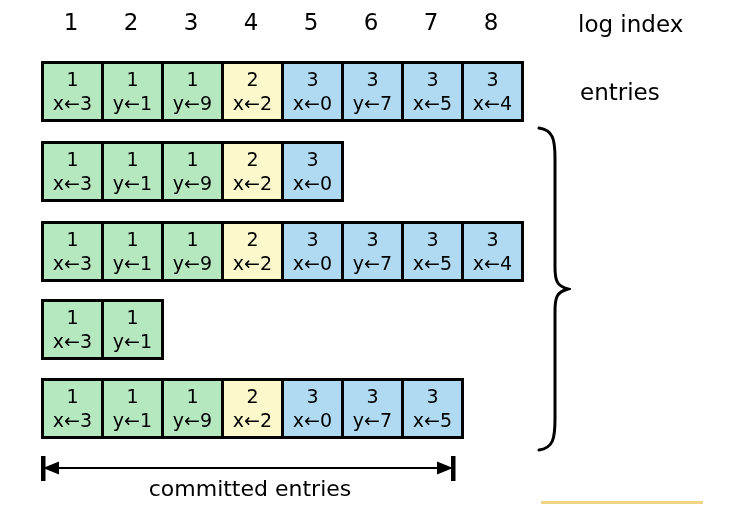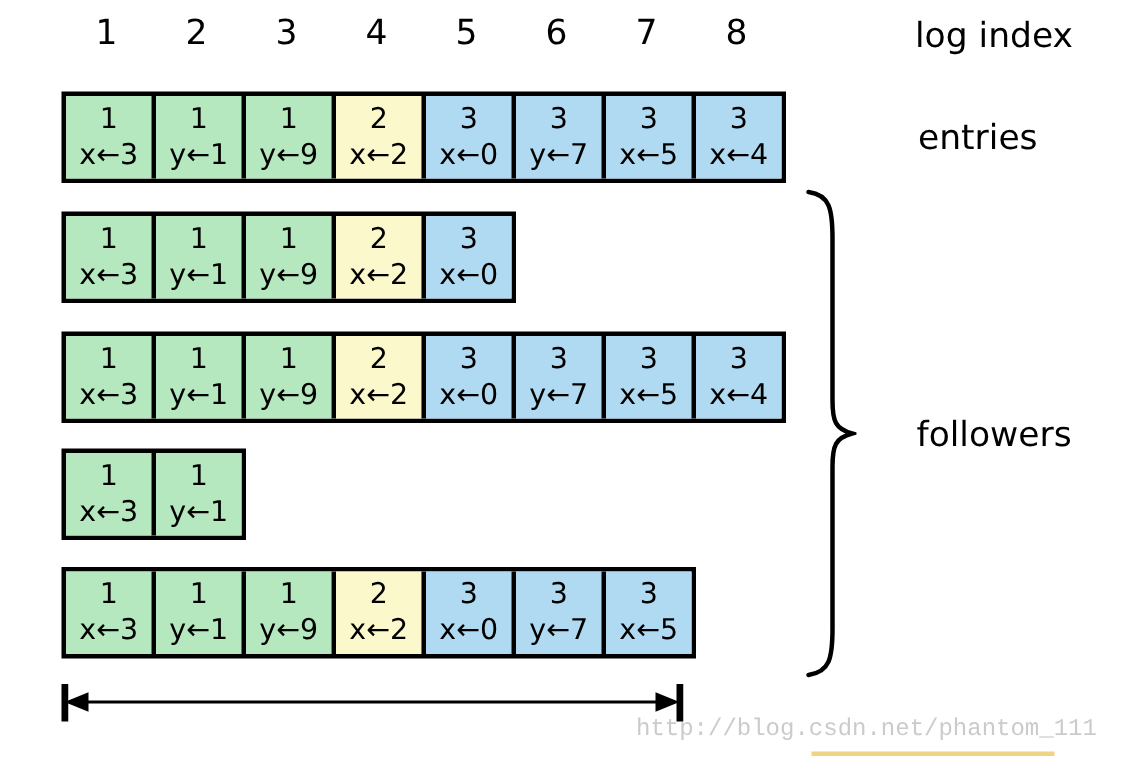--- a/index.html
+++ b/index.html
@@ -29,21 +29,20 @@
     text-align: center;
     font-size: 23px;
     color: #000;
   }
   
   .side-label {
     position: absolute;
     font-size: 23px;
     color: #000;
     white-space: nowrap;
-    margin-left: 32px;
   }
   
   .log-row {
     position: absolute;
     left: 41px;
     height: 61px;
     display: flex;
     border: 3px solid #000;
     box-sizing: border-box;
   }
@@ -249,26 +248,25 @@
       </div>
       <div class="cell" style="background: rgb(176, 218, 241);">
         <div class="term">3</div>
         <div class="cmd">x←5</div>
       </div>
     </div>
 
   <svg class="brace-svg" width="36" height="328" viewBox="0 0 36 328">
     <path d="M4,3 C18,5 20,14 20,34 L20,142 C20,156 22,161 33,164 C22,167 20,172 20,186 L20,294 C20,314 18,323 4,325" fill="none" stroke="#000000" stroke-width="3" stroke-linecap="round"></path>
   </svg>
-  <div class="side-label" style="left:579px; top:277px;">followers</div>
 
   <svg class="arrow-svg" width="424" height="27" viewBox="0 0 424 27">
     <line x1="6" y1="13" x2="410" y2="13" stroke="#000000" stroke-width="2"></line>
     <polygon points="3,13 19,6.5 19,19.5" fill="#000000"></polygon>
     <polygon points="413,13 397,6.5 397,19.5" fill="#000000"></polygon>
     <rect x="1" y="1" width="4.5" height="25" fill="#000000"></rect>
     <rect x="411" y="1" width="4.5" height="25" fill="#000000"></rect>
   </svg>
-
-  <div class="watermark">http://blog.csdn.net/phantom_111</div>
+  <div class="committed-label">committed entries</div>
+
   <div class="watermark-underline"></div>
 
 </div>
 
 </body></html>

